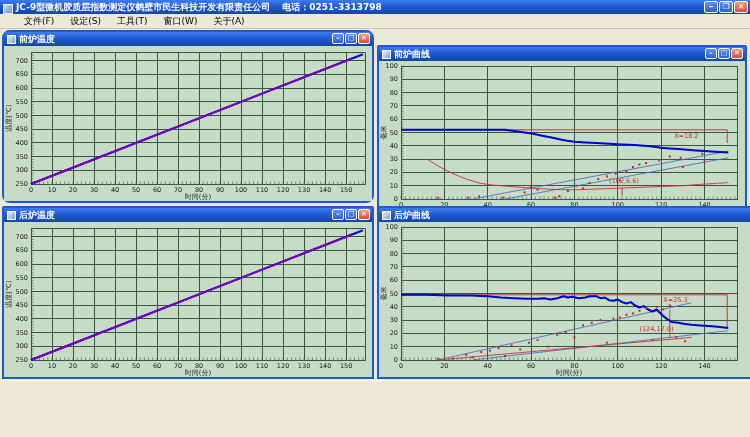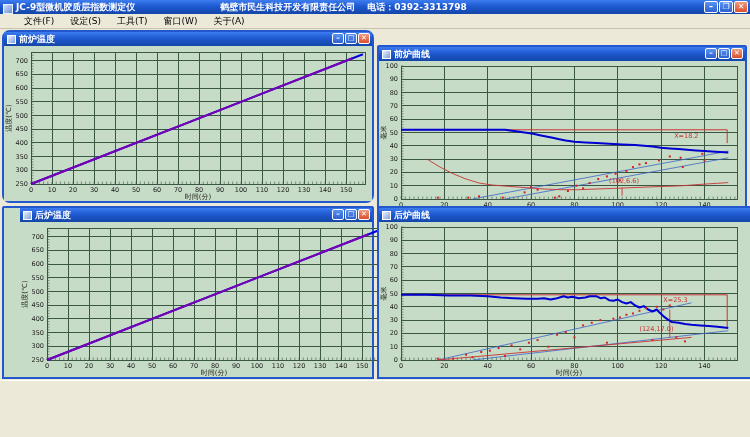--- a/index.html
+++ b/index.html
@@ -9,21 +9,21 @@
     -webkit-font-smoothing:antialiased;
   }
   
   .titlebar{
     position:absolute;left:0;top:0;width:750px;height:14px;
     background:linear-gradient(180deg,#3D7DF0 0%,#1E59D0 45%,#1346A8 100%);
     color:#fff;font-size:9px;font-weight:bold;
     display:flex;align-items:flex-end;white-space:nowrap;
   }
   .app-icon{width:8px;height:8px;margin:0 3px 0 3px;background:linear-gradient(135deg,#CFE0F8,#6E8FD0);border:1px solid #E8F0FF;}
-  .tb-company{margin-left:85px;}
+  .tb-company{}
   .tb-phone{margin-left:12px;}
   .tb-btns{position:absolute;right:2px;top:1px;display:flex;}
   .tbtn{width:14px;height:12px;margin-left:1px;border:1px solid #fff;border-radius:2px;
     color:#fff;font-size:8px;line-height:10px;text-align:center;font-weight:bold;
     background:linear-gradient(180deg,#5A92F2,#2E62CE);box-sizing:border-box;cursor:default;}
   .tbtn.close{background:linear-gradient(180deg,#F09B7E,#DC4F2C);}
   .menubar{
     position:absolute;left:0;top:14px;width:750px;height:14px;
     background:#ECE9D8;border-bottom:1px solid #C8C4B0;
     display:flex;align-items:center;font-size:9px;color:#000;padding-left:16px;
@@ -40,33 +40,33 @@
   }
   .child-icon{width:7px;height:7px;margin:0 3px;background:linear-gradient(135deg,#E8F0FF,#7FA0DA);border:1px solid #fff;}
   .ctb-btns{position:absolute;right:2px;top:1px;display:flex;}
   .ctbtn{width:12px;height:11px;margin-left:1px;border:1px solid #fff;border-radius:2px;
     color:#fff;font-size:7px;line-height:9px;text-align:center;font-weight:bold;
     background:linear-gradient(180deg,#5A92F2,#2E62CE);box-sizing:border-box;cursor:default;}
   .ctbtn.close{background:linear-gradient(180deg,#F09B7E,#DC4F2C);}
   .chart{width:100%;height:141px;background:#C7DCC7;}
   #w-front-temp{left:2px;top:30px;width:372px;height:173px;border-radius:8px;}
   #w-front-curve{left:377px;top:45px;width:370px;height:173px;}
-  #w-rear-temp{left:2px;top:206px;width:372px;height:173px;padding-left:16px;}
+  #w-rear-temp{left:2px;top:206px;width:372px;height:173px;}
   #w-rear-curve{left:377px;top:206px;width:425px;height:173px;}
   
   .panel{position:absolute;left:0;top:380px;width:750px;height:57px;background:#ECE9D8;border-top:1px solid #FFFFFF;}
 </style>
 </head>
 <body>
 
 <div class="titlebar">
   <span class="app-icon"></span>
   <span>JC-9型微机胶质层指数测定仪</span>
   <span class="tb-company">鹤壁市民生科技开发有限责任公司</span>
-  <span class="tb-phone">电话：0392-3313798</span>
+  <span class="tb-phone">电话：0251-3313798</span>
   <span class="tb-btns">
     <span class="tbtn">–</span>
     <span class="tbtn">❐</span>
     <span class="tbtn close">✕</span>
   </span>
 </div>
 
 <div class="menubar">
   <span class="menu-item">文件(F)</span>
   <span class="menu-item">设定(S)</span>

